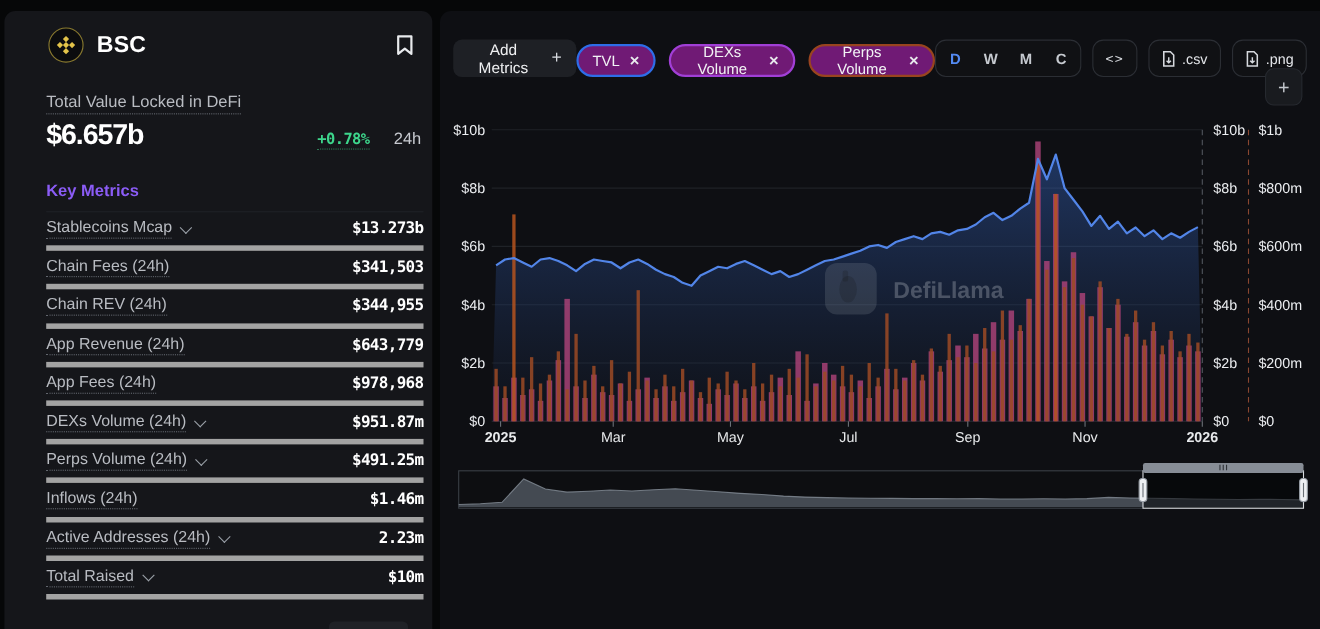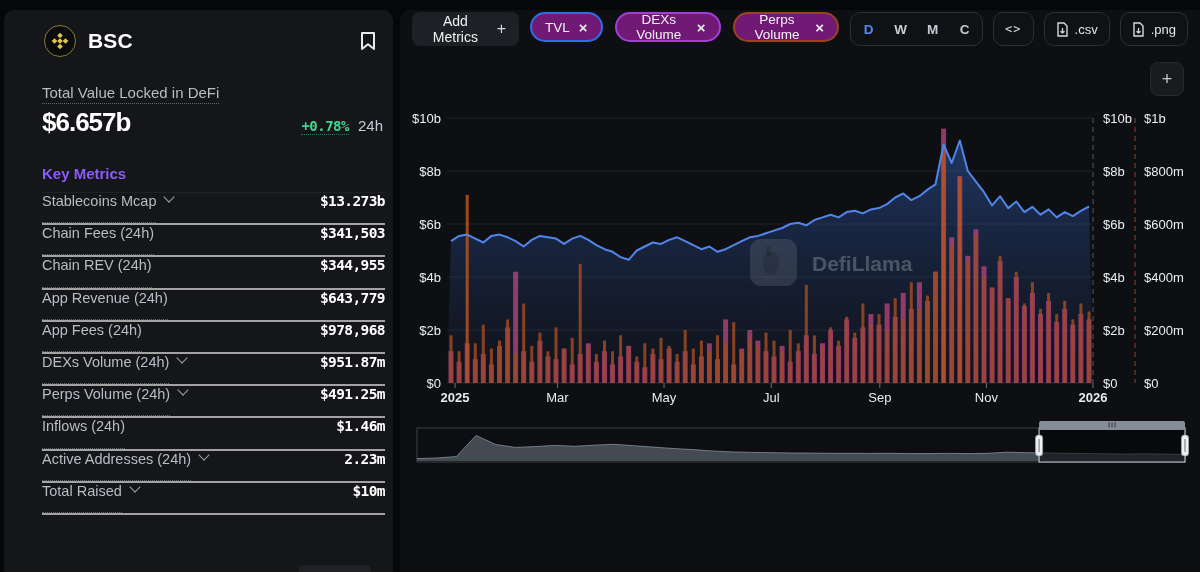--- a/index.html
+++ b/index.html
@@ -11,39 +11,39 @@
   .sb-header{display:flex;align-items:center;gap:12px;padding:15px 16px 0 12px;}
   .logo{width:30px;height:30px;border-radius:50%;background:#0b0c0e;border:1px solid #8a7a2f;
         display:flex;align-items:center;justify-content:center;flex:0 0 auto;}
   .sb-header h1{font-size:21px;margin:0;font-weight:700;color:#ffffff;letter-spacing:.2px;}
   .bookmark{margin-left:auto;background:none;border:none;padding:0;cursor:pointer;display:flex;}
   .tvl-label{margin:27px 10px 0 10px;width:fit-content;font-size:15px;color:#b9bcc2;
              border-bottom:1px dotted #62666e;padding-bottom:2px;}
   .tvl-row{display:flex;align-items:baseline;padding:3px 10px 0 10px;}
   .tvl-value{font-family:Liberation Sans, sans-serif;font-weight:700;font-size:26px;
              color:#ffffff;letter-spacing:-1px;}
-  .tvl-chg-group{margin-left:auto;display:flex;gap:9px;align-items:baseline;}
+  .tvl-chg-group{margin-left:auto;display:flex;gap:22px;align-items:baseline;}
   .chg{color:#3dd68c;font-family:"DejaVu Sans Mono",monospace;font-weight:700;font-size:14px;
        border-bottom:1px dotted #2f7a57;letter-spacing:-0.5px;}
   .per{color:#c7cad0;font-size:15px;}
   .km-title{margin:27px 0 10px 10px;font-size:15px;color:#8b5cf6;font-weight:700;}
   #metrics-table{margin:0 8px 0 10px;border-top:1px solid #1e2126;}
-  .mrow{height:30.2px;display:flex;border-bottom:2px solid #a3a3a3;}
+  .mrow{height:30.2px;display:flex;align-items:center;border-bottom:5px solid #a3a3a3;}
   .mlabel{font-size:14.5px;color:#b9bcc2;border-bottom:1px dotted #62666e;padding-bottom:1px;}
   .chev{display:inline-block;width:7px;height:7px;border-right:1.6px solid #9aa0a8;
         border-bottom:1.6px solid #9aa0a8;transform:rotate(45deg);margin-left:9px;margin-bottom:3px;}
   .mval{margin-left:auto;font-family:"DejaVu Sans Mono",monospace;font-weight:700;font-size:14.5px;
         color:#ffffff;letter-spacing:-0.6px;}
   .partial-btn{position:absolute;bottom:0;right:22px;width:72px;height:7px;background:#1f2126;
                border-radius:5px 5px 0 0;}
   
   .chart-panel{position:absolute;left:400px;top:10px;width:800px;height:562px;background:#0e0f13;
                border-radius:10px 0 0 0;}
-  .toolbar{position:absolute;left:12px;right:12px;top:2px;display:flex;align-items:flex-start;
-           gap:11px;z-index:5;}
+  .toolbar{position:absolute;left:12px;right:12px;top:26px;display:flex;align-items:flex-end;
+           gap:0;z-index:5;}
   .add-metrics{height:34px;display:flex;align-items:center;gap:11px;padding:0 13px;border:none;
                background:#1e2025;border-radius:8px;color:#f0f1f3;font-size:14px;cursor:pointer;
                font-family:inherit;}
   .add-metrics .plus{font-size:16px;color:#d6d9de;}
   #pills{display:flex;gap:12px;}
   .pill{display:inline-flex;align-items:center;gap:9px;height:30px;padding:0 13px;
         border-radius:999px;background:#701a75;color:#f2f3f5;font-size:13.5px;cursor:pointer;
         font-family:inherit;border:2px solid #444;}
   .pill .x{font-size:15px;font-weight:700;color:#e8eaed;line-height:1;}
   .toolbar-right{margin-left:auto;display:flex;gap:10px;align-items:center;}

